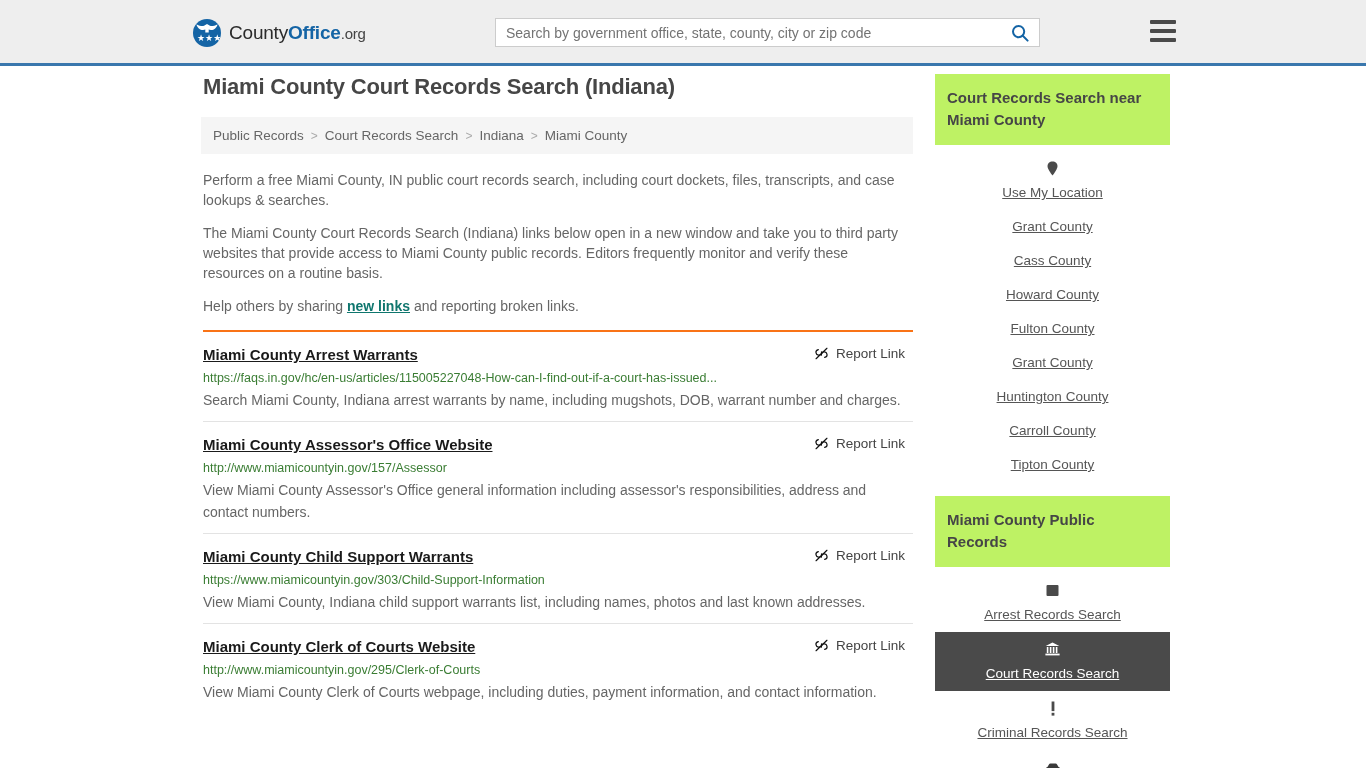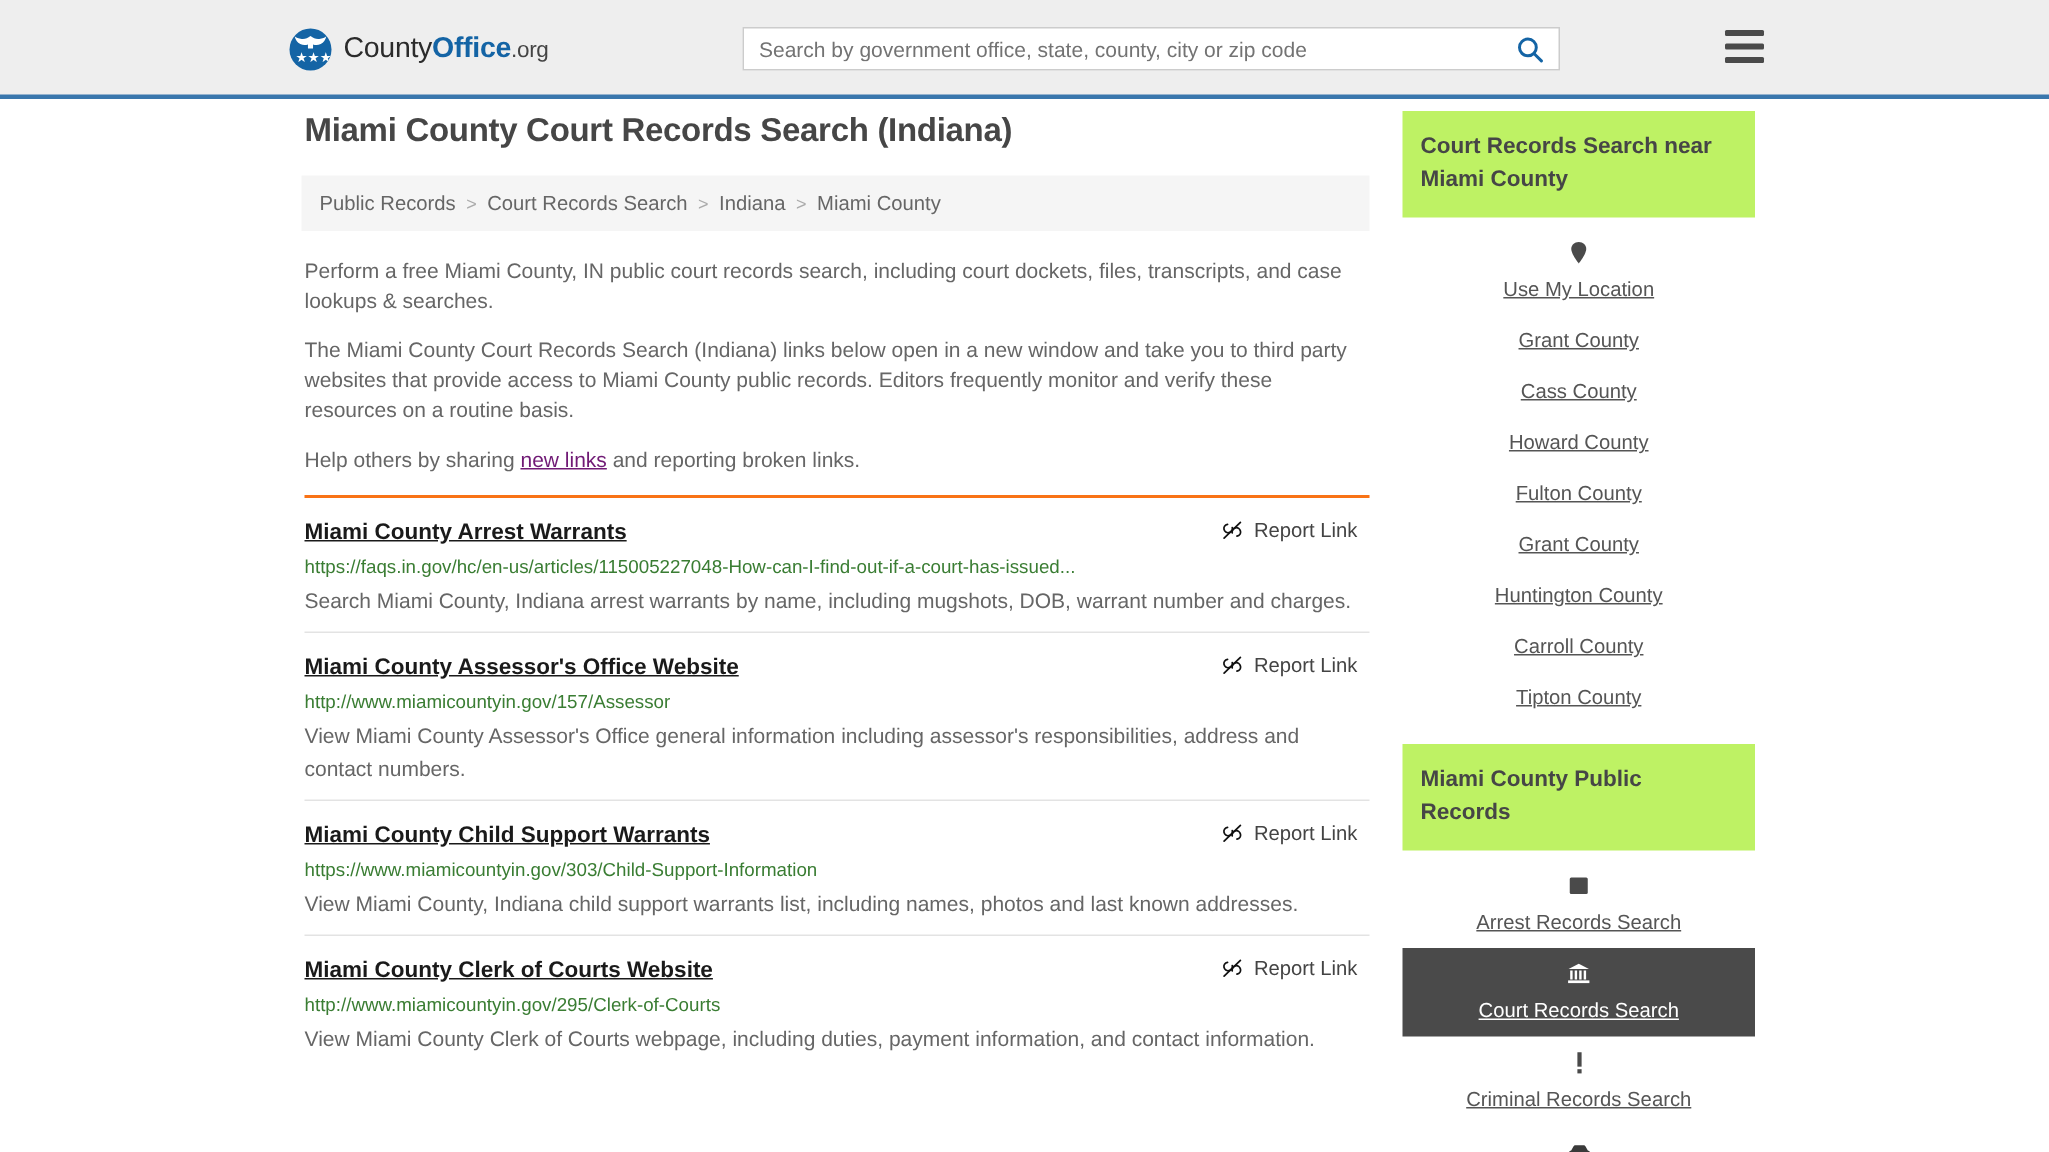--- a/index.html
+++ b/index.html
@@ -139,21 +139,21 @@
   .breadcrumb .sep { color: #aaa; margin: 0 7px; font-size: 12px; }
 
   .intro p {
     margin: 0 0 13px 10px;
     font-size: 14px;
     line-height: 20px;
     color: #666;
     max-width: 715px;
   }
   .intro p a {
-    color: #701a75; text-decoration: underline; font-weight: normal;
+    color: #0f766e; text-decoration: underline; font-weight: bold;
   }
 
   
   .results { margin: 14px 0 0 10px; }
   .result {
     border-top: 1px solid #e3e3e3;
     padding: 13px 0 10px 0;
   }
   .result:first-child { border-top: 2px solid #f97316; }
   .result-head {

